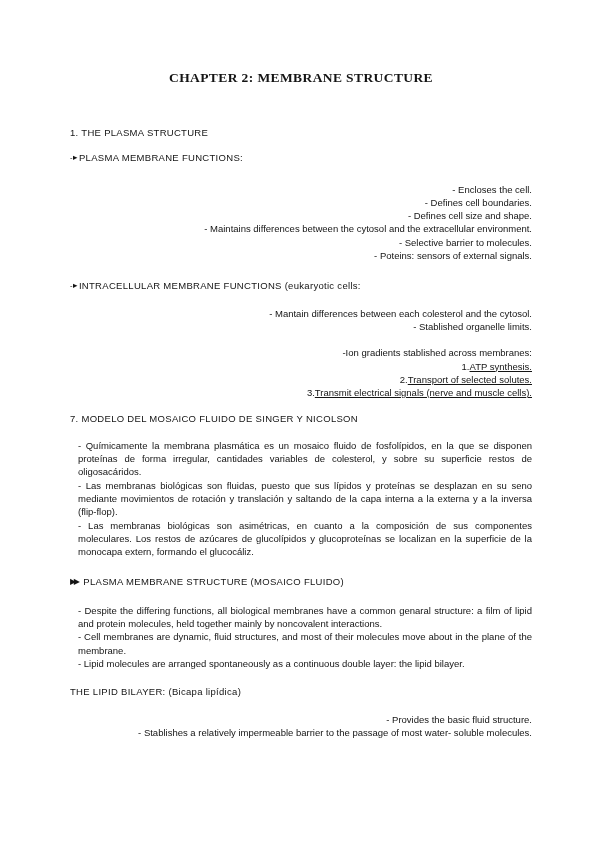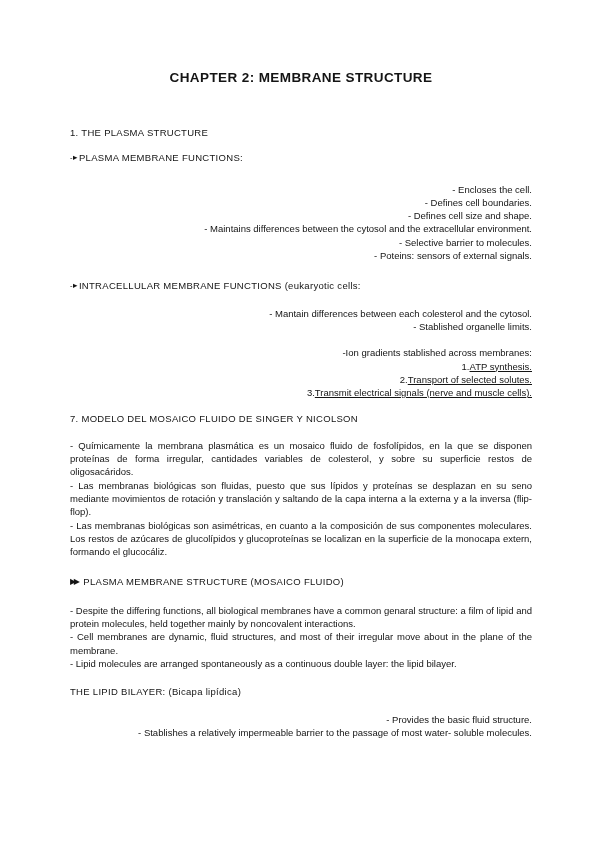--- a/index.html
+++ b/index.html
@@ -16,39 +16,40 @@
     color: #141414;
     overflow: hidden;
   }
   .title {
     text-align: center;
     font-weight: bold;
     font-size: 13.5px;
     line-height: 16px;
     letter-spacing: 0.4px;
     white-space: nowrap;
+    font-family: Liberation Serif, serif;
   }
   .heading { letter-spacing: 0.3px; }
   .arrow {
     display: inline-block;
     font-size: 7.5px;
     letter-spacing: -1px;
     position: relative;
     top: -1px;
     margin-right: 1px;
   }
   .darrow {
     display: inline-block;
     font-size: 8px;
     letter-spacing: -2.5px;
     position: relative;
     top: -1px;
     margin-right: 6px;
   }
-  .just { text-align: justify; }
+  .just { text-align: justify; margin-left: 8px; }
   .num-item { padding-left: 21px; text-decoration: underline; }
   .num { display: inline-block; width: 22px; }
   .mt40 { margin-top: 40px; }
   .mt17 { margin-top: 17px; }
   .mt15 { margin-top: 15px; }
   .mt14 { margin-top: 14px; }
   .mt13 { margin-top: 13px; }
   .mt12 { margin-top: 12px; }
   .line { min-height: 13.3px; text-align: right; }
 </style>
@@ -104,21 +105,21 @@
     <div>- Las membranas biológicas son fluidas, puesto que sus lípidos y proteínas se desplazan en su seno mediante movimientos de rotación y translación y saltando de la capa interna a la externa y a la inversa (flip-flop).</div>
     <div>- Las membranas biológicas son asimétricas, en cuanto a la composición de sus componentes moleculares. Los restos de azúcares de glucolípidos y glucoproteínas se localizan en la superficie de la monocapa extern, formando el glucocáliz.</div>
   </div>
 
   <div class="heading mt17">
     <span class="darrow">▶▶</span><span>PLASMA MEMBRANE STRUCTURE (MOSAICO FLUIDO)</span>
   </div>
 
   <div class="just mt14">
     <div>- Despite the differing functions, all biological membranes have a common genaral structure: a film of lipid and protein molecules, held together mainly by noncovalent interactions.</div>
-    <div>- Cell membranes are dynamic, fluid structures, and most of their irregular move about in the plane of the membrane.</div>
+    <div>- Cell membranes are dynamic, fluid structures, and most of their molecules move about in the plane of the membrane.</div>
     <div>- Lipid molecules are arranged spontaneously as a continuous double layer: the lipid bilayer.</div>
   </div>
 
   <div class="heading mt15">THE LIPID BILAYER: (Bicapa lipídica)</div>
 
   <div class="mt14">
     <div class="line">- Provides the basic fluid structure.</div>
     <div class="line">- Stablishes a relatively impermeable barrier to the passage of most water- soluble molecules.</div>
   </div>
 

